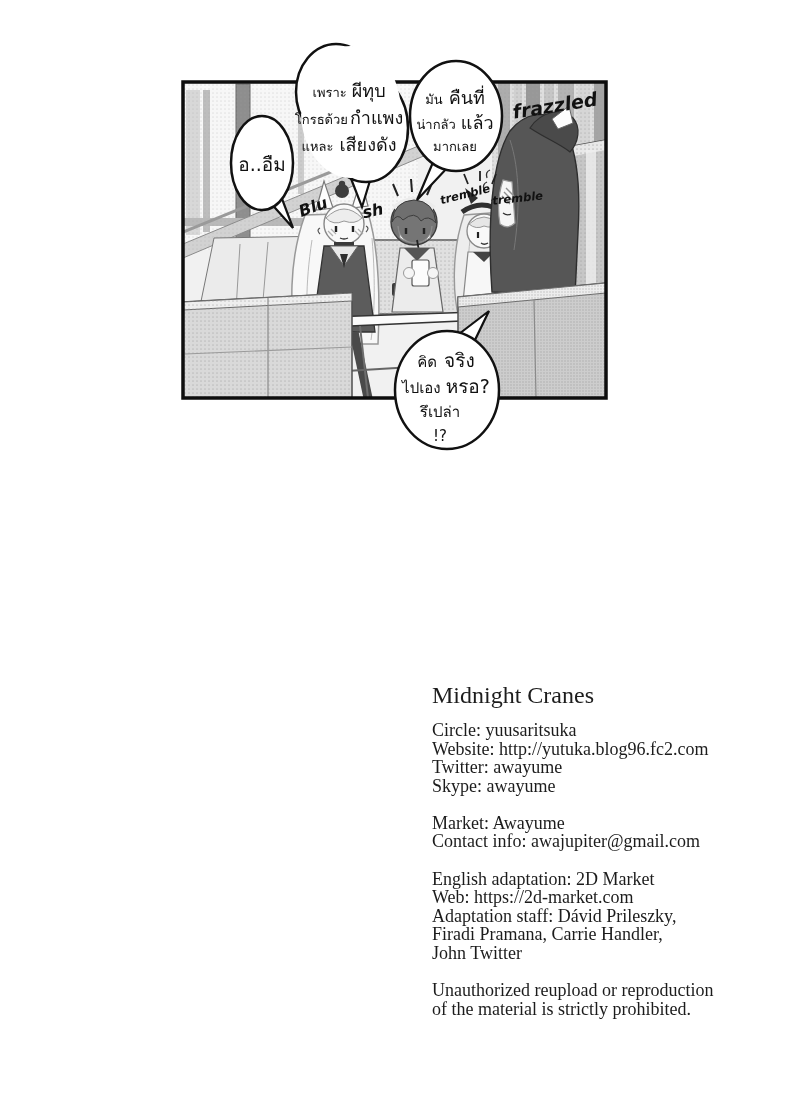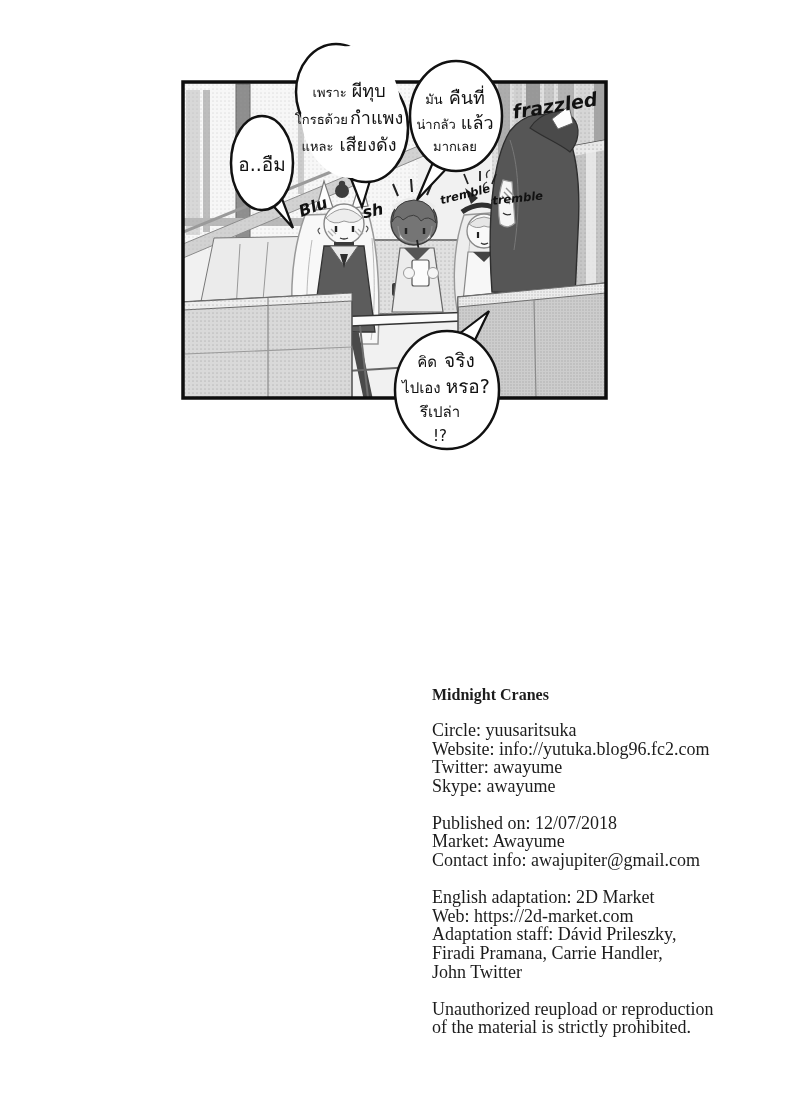--- a/index.html
+++ b/index.html
@@ -17,21 +17,21 @@
   .bub4-b{font-size:19px}
   .sfx{font-style:italic;font-weight:bold}
   .sfx-big{font-size:19px}
   .sfx-mid{font-size:16px}
   .sfx-sml{font-size:11.5px}
   
   .credits{
     position:absolute;left:432px;top:683px;width:345px;
     font-family:"Liberation Serif",serif;color:#1c1c1c;
   }
-  .credits .title{font-size:16px;line-height:24px;margin:0 0 14px 0;font-weight:700}
+  .credits .title{font-size:24px;line-height:24px;margin:0 0 14px 0;font-weight:400}
   .cg{margin:0 0 18.5px 0}
   .cg:last-child{margin-bottom:12px}
   .cl{font-size:18px;line-height:18.6px;white-space:pre}
 </style>
 </head>
 <body>
 
 <svg id="panel-svg" width="790" height="470" viewBox="0 0 790 470">
   <defs>
     <pattern id="ht" width="4" height="4" patternUnits="userSpaceOnUse">
@@ -227,27 +227,26 @@
   <text x="466" y="198" text-anchor="middle" class="sfx sfx-sml" transform="rotate(-14 466 198)">tremble</text>
   <text x="518" y="202" text-anchor="middle" class="sfx sfx-sml" transform="rotate(-6 518 202)">tremble</text>
   <path d="M468,184 L464,174 M480,181 L480,171 M492,184 L496,174" stroke="#222" stroke-width="1.8"></path>
 </svg>
 
 <div class="credits">
   <h1 class="title">Midnight Cranes</h1>
 
   <div class="cg">
     <div class="cl">Circle: yuusaritsuka</div>
-    <div class="cl">Website: info://yutuka.blog96.fc2.com</div>
+    <div class="cl">Website: http://yutuka.blog96.fc2.com</div>
     <div class="cl">Twitter: awayume</div>
     <div class="cl">Skype: awayume</div>
   </div>
 
   <div class="cg">
-    <div class="cl">Published on: 12/07/2018</div>
     <div class="cl">Market: Awayume</div>
     <div class="cl">Contact info: awajupiter@gmail.com</div>
   </div>
 
   <div class="cg">
     <div class="cl">English adaptation: 2D Market</div>
     <div class="cl">Web: https://2d-market.com</div>
     <div class="cl">Adaptation staff: Dávid Prileszky,</div>
     <div class="cl">Firadi Pramana, Carrie Handler,</div>
     <div class="cl">John Twitter</div>

